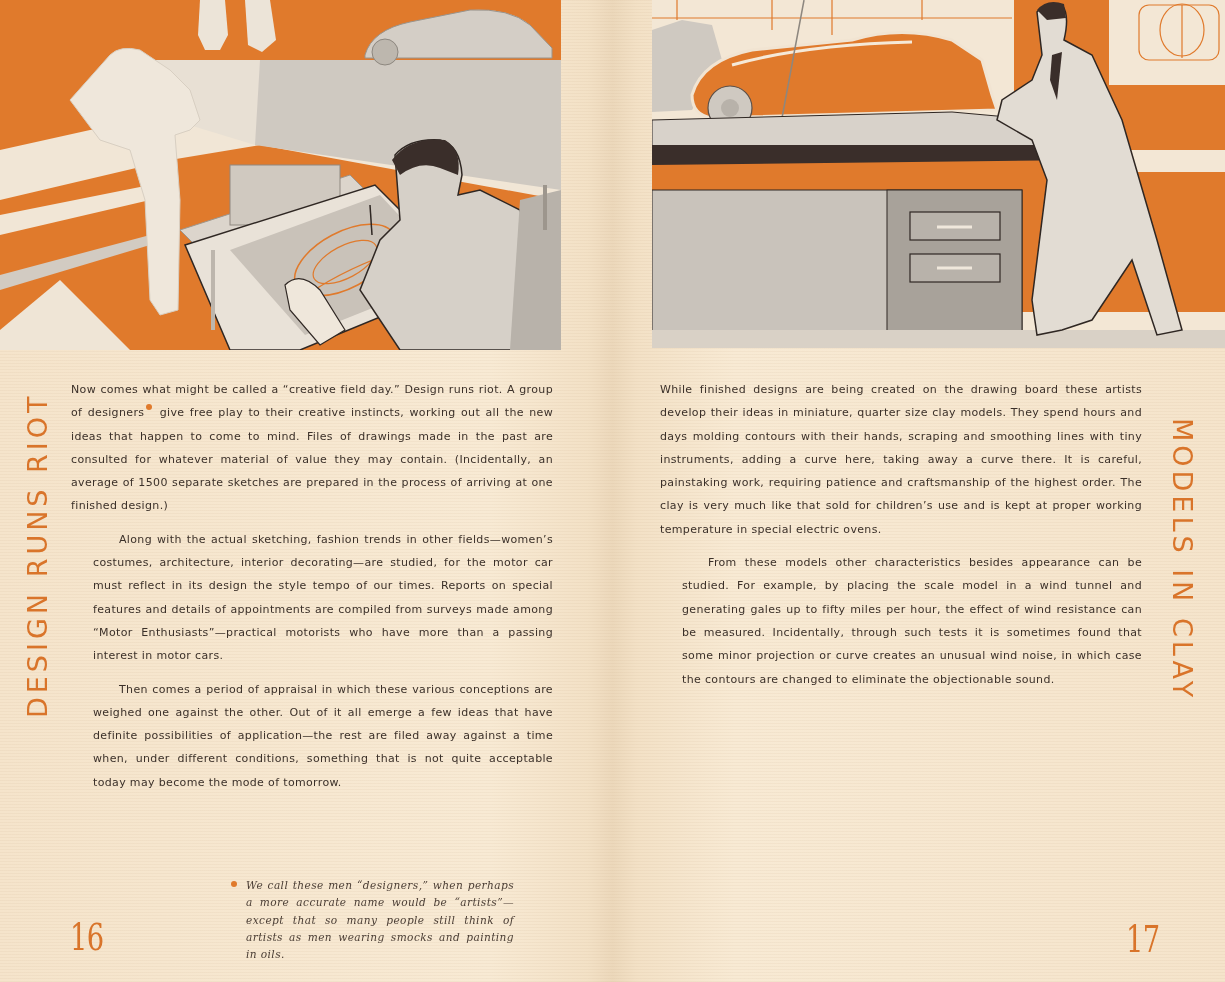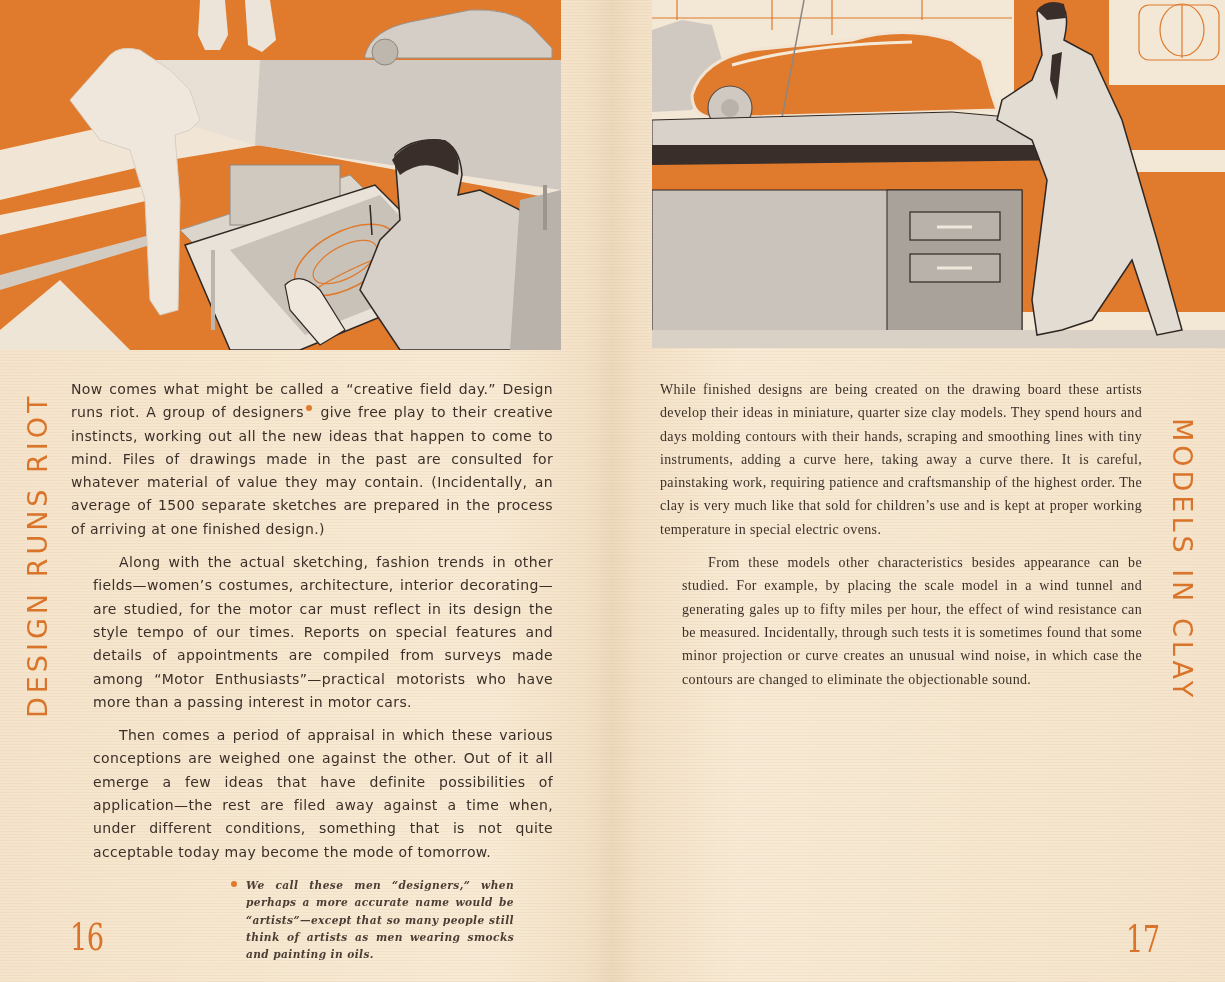--- a/index.html
+++ b/index.html
@@ -44,41 +44,41 @@
   .vtitle-right {
     left: 1198px; top: 418px;
     transform-origin: 0 0;
     transform: rotate(90deg);
   }
 
   
   .col {
     position: absolute;
     width: 482px;
-    font-size: 14px;
+    font-size: 11px;
     line-height: 23.3px;
     text-align: justify;
     letter-spacing: 0.35px;
     color: #3b3029;
   }
   .col-left { left: 71px; top: 378px; }
-  .col-right { left: 660px; top: 378px; font-family: Liberation Serif, serif; }
+  .col-right { left: 660px; top: 378px; }
   .col p { margin-bottom: 10px; }
   .col p.indent { text-indent: 26px; margin-left: 22px; }
   .col p.first { text-indent: 0; }
   .dot {
     display: inline-block; width: 6px; height: 6px; border-radius: 50%;
     background: #e07a2c; vertical-align: 6px; margin: 0 2px;
   }
 
   
   .footnote {
     position: absolute; left: 232px; top: 877px; width: 282px;
     font-family: "DejaVu Serif", serif;
-    font-style: italic; font-weight: bold;
+    font-style: italic; font-weight: normal;
     font-size: 10.6px; line-height: 17.3px;
     text-align: justify; letter-spacing: 0.4px;
     color: #4a3d34;
   }
   .footnote .fdot {
     position: absolute; left: -1px; top: 4px;
     width: 6px; height: 6px; border-radius: 50%; background: #e07a2c;
   }
   .footnote-text { padding-left: 14px; display: block; }
 

